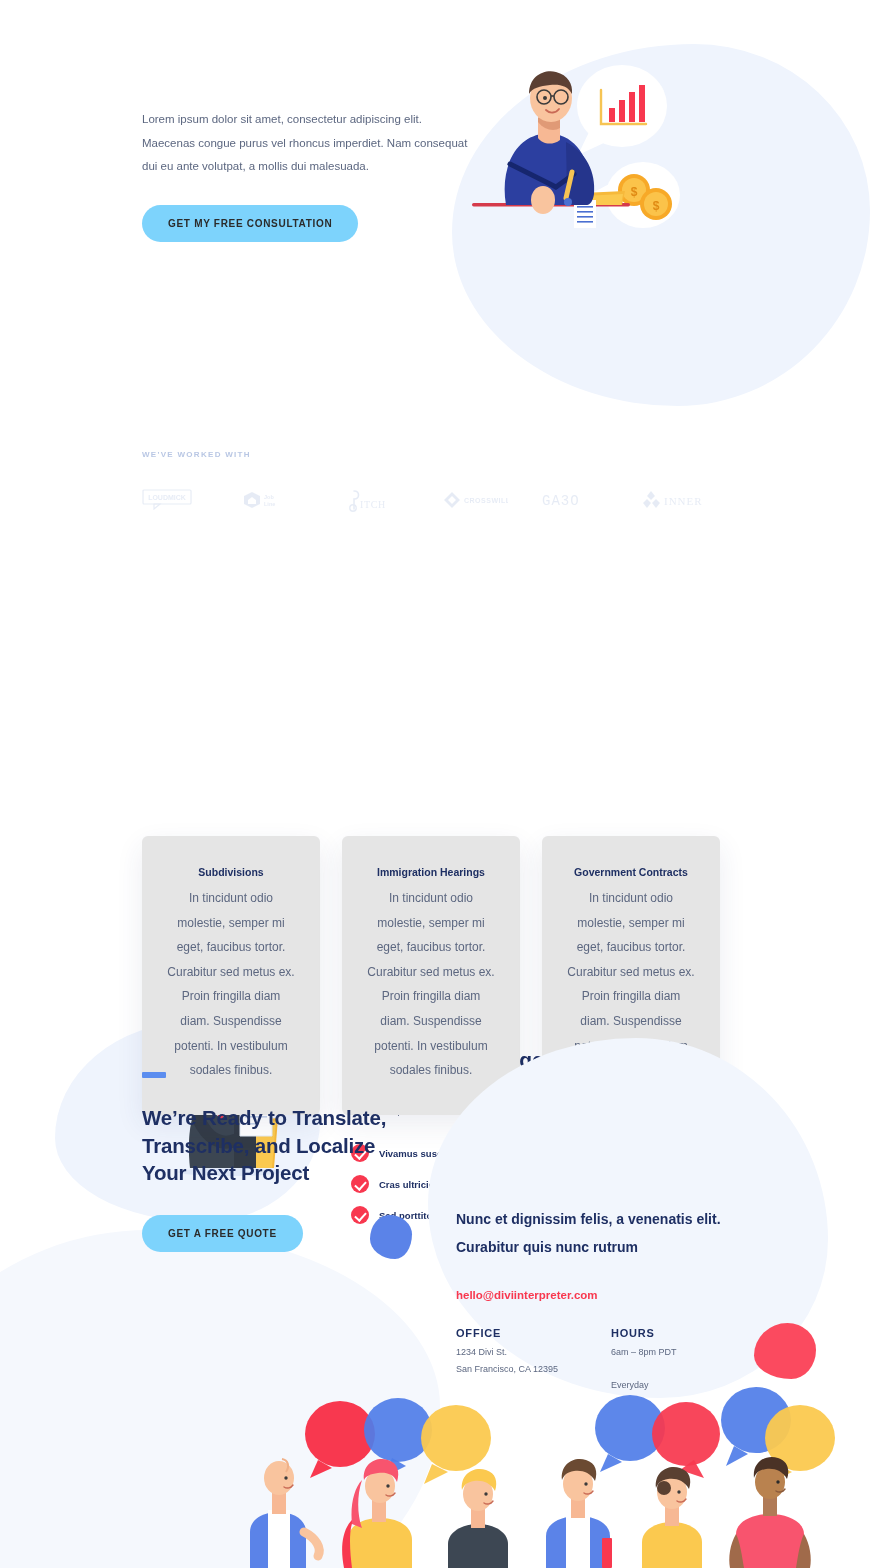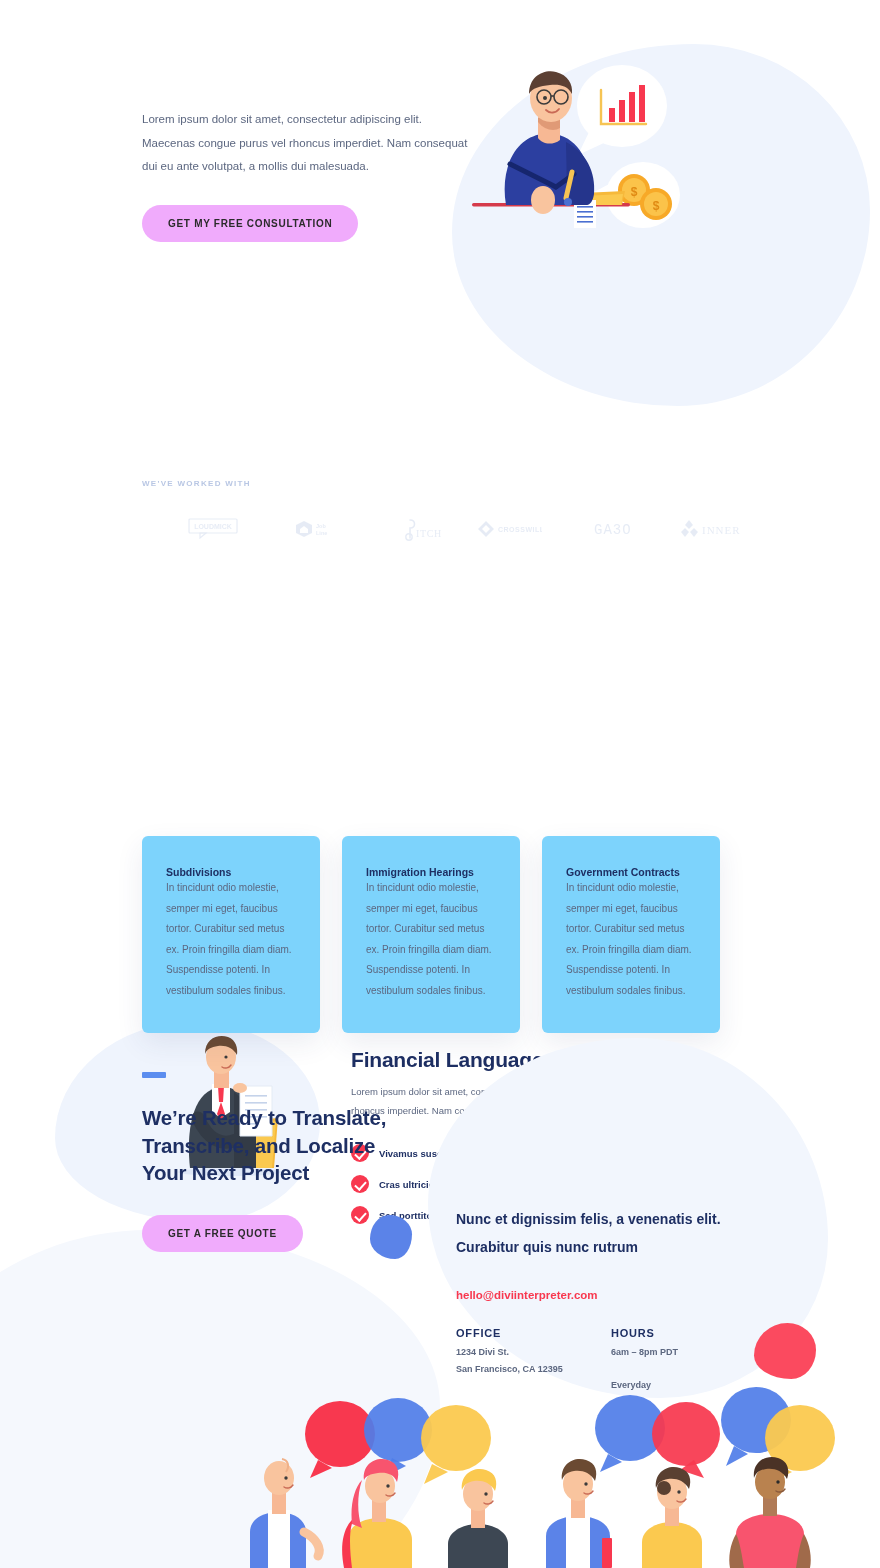--- a/index.html
+++ b/index.html
@@ -22,39 +22,39 @@
   }
   .hero-text { position:absolute; left:142px; top:108px; width:330px; }
   h1.hero-title {
     font-size:30px; font-weight:bold; color:#1e2f63;
     letter-spacing:-0.3px; line-height:1.15; margin-bottom:18px;
   }
   p.hero-para {
     font-size:11.5px; line-height:2.05; color:#5c6780; font-weight:500;
   }
   .btn {
-    display:inline-block; background:#f0abfc; color:#2b2b2b;
+    display:inline-block; background:#7dd3fc; color:#2b2b2b;
     font-size:10px; font-weight:bold; letter-spacing:0.7px;
     padding:13px 26px; border-radius:24px; border:none; cursor:pointer;
     font-family:"Liberation Sans", sans-serif;
   }
   .hero-btn-wrap { margin-top:26px; }
 
   
   .hero-ill { position:absolute; left:470px; top:60px; width:300px; height:220px; }
 
   
-  .clients { position:absolute; left:142px; top:450px; width:600px;margin-top:29px; }
+  .clients { position:absolute; left:142px; top:450px; width:600px; }
   .clients-label {
     font-size:8px; font-weight:bold; letter-spacing:1.3px;
     color:#b9c7e4;
   }
   .logos { display:flex; align-items:center; margin-top:28px; gap:0; }
   .logo-item {
-    flex:1; display:flex; align-items:center; justify-content:flex-end;
+    flex:1; display:flex; align-items:center; justify-content:flex-start;
     height:26px; opacity:0.5;
   }
 
   
   .services { position:relative; margin-top:0; height:260px; }
   .svc-blob {
     position:absolute; left:55px; top:592px; width:265px; height:200px;
     background:#eff4fd;
     border-radius:52% 48% 44% 56% / 58% 50% 50% 42%;
   }
@@ -84,27 +84,28 @@
     border-width:0 2px 2px 0; transform:rotate(42deg);
   }
   .check-label { font-size:9.5px; font-weight:bold; color:#1e2f63; }
 
   
   .cards {
     position:absolute; left:142px; top:836px; width:598px;
     display:flex; gap:22px;
   }
   .card {
-    width:178px; background:#7dd3fc; border-radius:6px;
+    width:178px; background:#e5e5e5; border-radius:6px;
     box-shadow:0 10px 28px rgba(40,60,110,0.09);
     padding:30px 24px 32px 24px;
+    text-align:center;
   }
   .card-title { font-size:10.5px; font-weight:bold; color:#1e2f63; }
   .card-body {
-    margin-top:0; font-size:10px; line-height:2.05;
+    margin-top:8px; font-size:12px; line-height:2.05;
     color:#5c6780; font-weight:500;
   }
 
   
   .cta { position:absolute; left:0; top:1030px; width:704px; height:420px; }
   .cta-blob-a {
     position:absolute; left:428px; top:8px; width:400px; height:360px;
     background:#f2f6fd;
     border-radius:52% 48% 42% 58% / 46% 56% 44% 54%;
   }
@@ -137,21 +138,21 @@
     display:block; margin-top:28px; font-size:11.5px; font-weight:bold;
     color:#f8384f; text-decoration:none;
   }
   .cta-meta {
     margin-top:26px; display:grid; grid-template-columns:155px 1fr;
   }
   .meta-label {
     font-size:11px; font-weight:bold; letter-spacing:0.8px; color:#1e2f63;
   }
   .meta-line {
-    font-size:9px; color:#5c6780; font-weight:700; line-height:1.85; margin-top:5px;
+    font-size:9px; color:#5c6780; font-weight:400; line-height:1.85; margin-top:5px;
   }
 
   
   .footer-ill { position:absolute; left:0; top:1372px; width:880px; height:196px; }
 </style>
 </head>
 <body>
 
 <div class="page">
 

